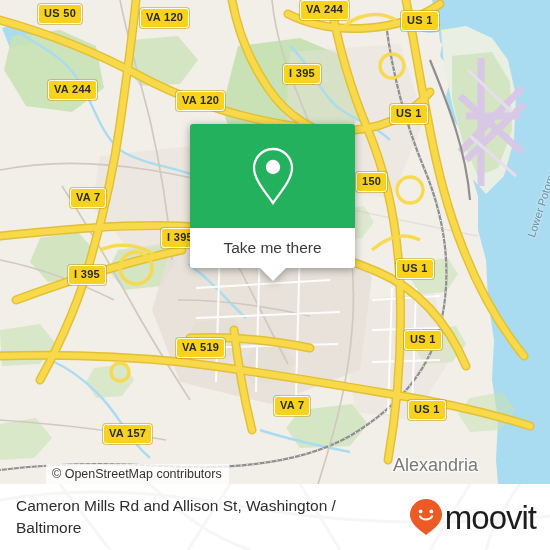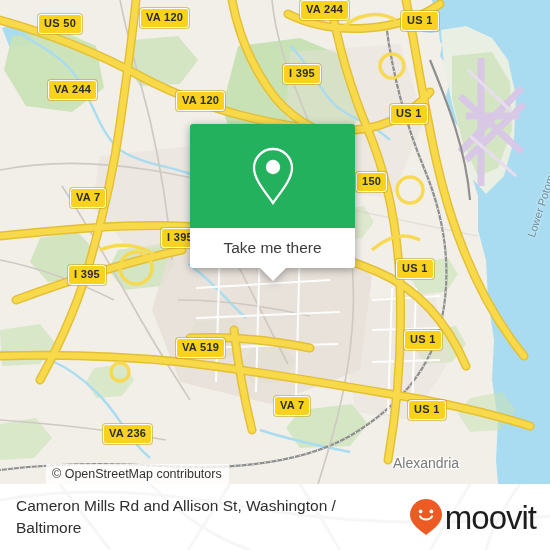--- a/index.html
+++ b/index.html
@@ -18,21 +18,21 @@
   .shield{
     position:absolute;background:#f8d21c;color:#2b2b2b;
     border:1.5px solid #ffffff;border-radius:3px;
     font-size:11px;font-weight:bold;line-height:1;
     padding:3px 5px 4px 5px;white-space:nowrap;
     letter-spacing:.3px;
     box-shadow:0 0 0 1px rgba(190,160,20,.55);
   }
 
   .placelabel{
-    position:absolute;color:#7a7a7a;font-size:14px;
+    position:absolute;color:#7a7a7a;font-size:18px;
     text-shadow:1px 1px 2px #fff,-1px 1px 2px #fff,1px -1px 2px #fff,-1px -1px 2px #fff;
     white-space:nowrap;
   }
   .riverlabel{
     position:absolute;color:#6d8fa3;font-size:11px;
     white-space:nowrap;transform-origin:0 0;
     text-shadow:0 0 3px #fff;
   }
 
   
@@ -233,38 +233,38 @@
         <circle cx="410" cy="190" r="13"></circle>
         <circle cx="392" cy="66" r="12"></circle>
         <circle cx="120" cy="372" r="9"></circle>
         <path d="M100 250 C 118 242, 140 244, 156 256"></path>
         <path d="M372 250 C 388 236, 404 232, 420 240"></path>
         <path d="M340 30 C 356 14, 378 10, 396 20"></path>
       </g>
     </svg>
 
     <div id="shields">
-        <div class="shield" style="left: 38px; top: 14px;">US 50</div>
+        <div class="shield" style="left: 38px; top: 4px;">US 50</div>
         <div class="shield" style="left: 140px; top: 8px;">VA 120</div>
         <div class="shield" style="left: 300px; top: 0px;">VA 244</div>
         <div class="shield" style="left: 401px; top: 11px;">US 1</div>
         <div class="shield" style="left: 48px; top: 80px;">VA 244</div>
         <div class="shield" style="left: 283px; top: 64px;">I 395</div>
         <div class="shield" style="left: 176px; top: 91px;">VA 120</div>
         <div class="shield" style="left: 390px; top: 104px;">US 1</div>
         <div class="shield" style="left: 70px; top: 188px;">VA 7</div>
         <div class="shield" style="left: 356px; top: 172px;">150</div>
         <div class="shield" style="left: 161px; top: 228px;">I 395</div>
         <div class="shield" style="left: 68px; top: 265px;">I 395</div>
         <div class="shield" style="left: 396px; top: 259px;">US 1</div>
         <div class="shield" style="left: 404px; top: 330px;">US 1</div>
         <div class="shield" style="left: 176px; top: 338px;">VA 519</div>
         <div class="shield" style="left: 274px; top: 396px;">VA 7</div>
         <div class="shield" style="left: 408px; top: 400px;">US 1</div>
-        <div class="shield" style="left: 103px; top: 424px;">VA 236</div>
+        <div class="shield" style="left: 103px; top: 424px;">VA 157</div>
       </div>
 
     <div id="places">
         <div class="placelabel" style="left: 393px; top: 455px;">Alexandria</div>
       </div>
     <div id="rivers">
         <div class="riverlabel" style="left: 525px; top: 235px; transform: rotate(-72deg);">Lower Potomac River</div>
       </div>
 
     <div id="attrib">© OpenStreetMap contributors</div>

